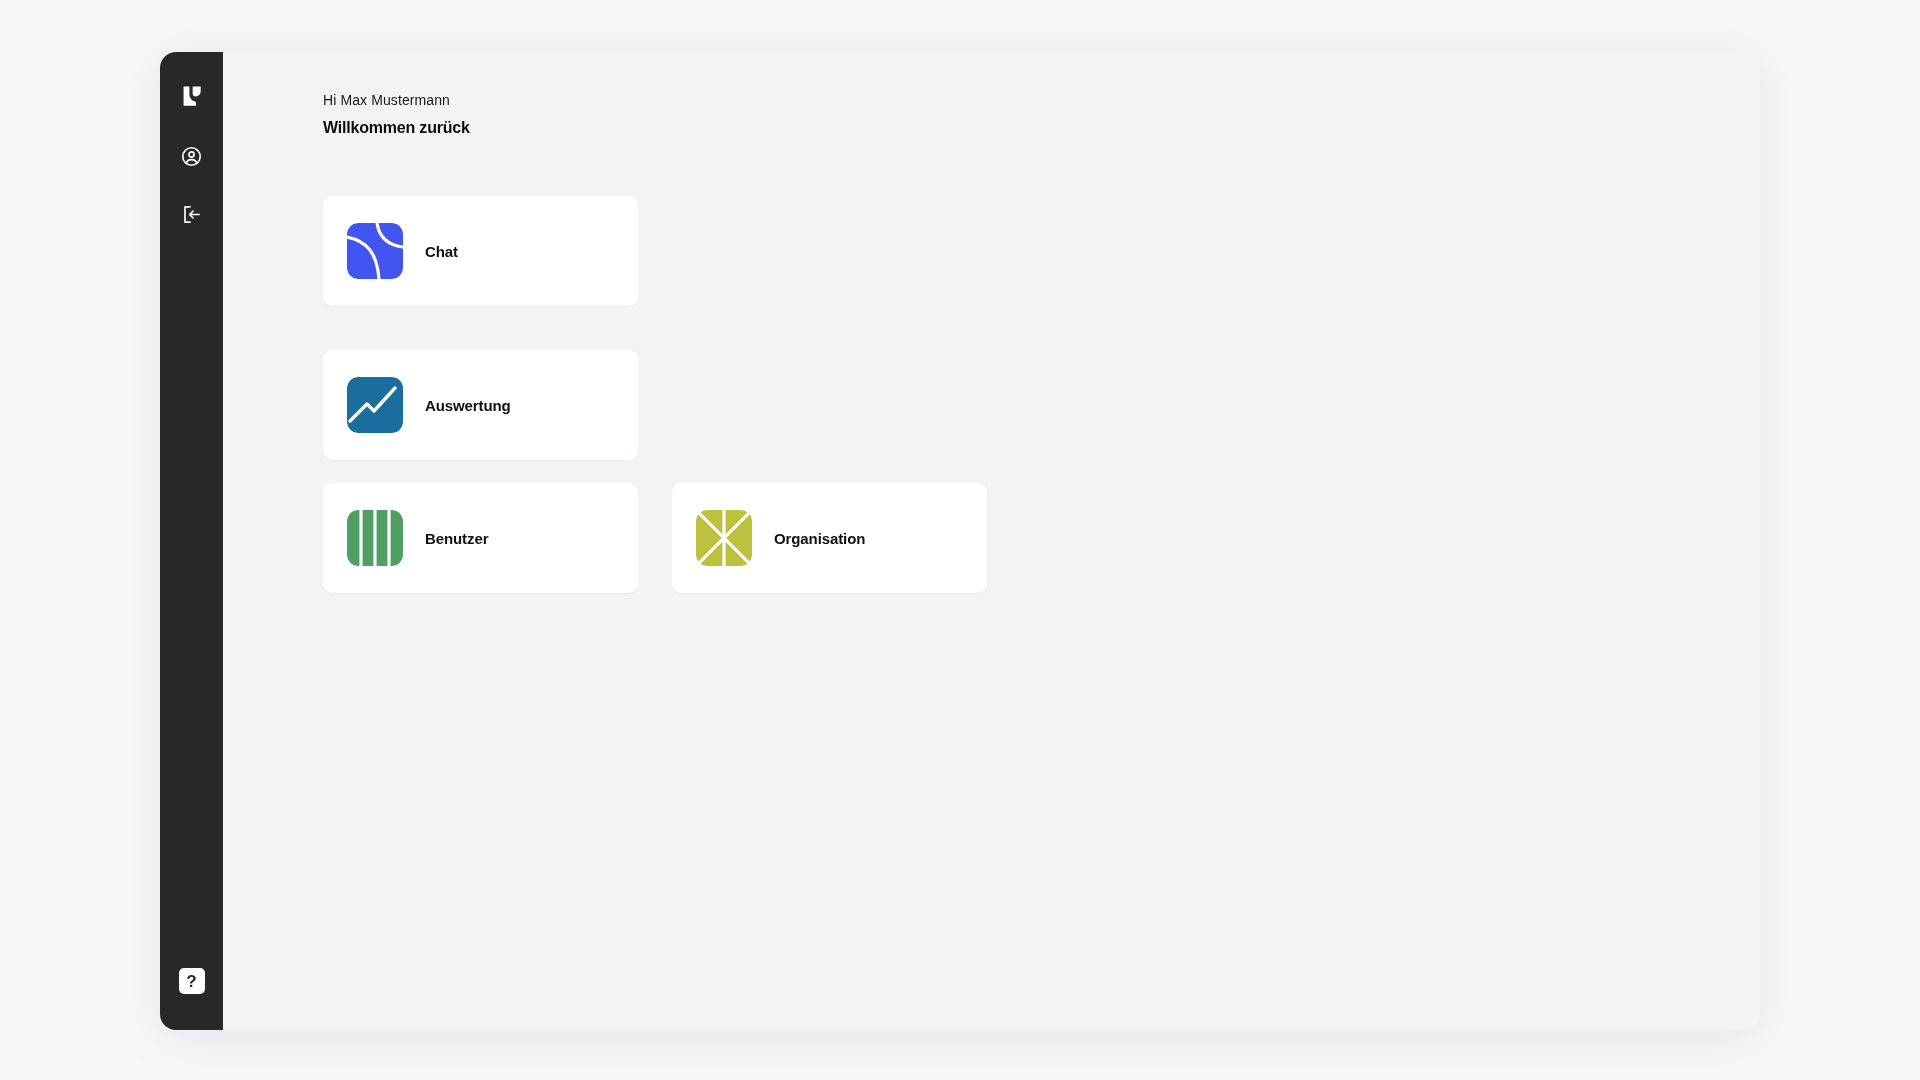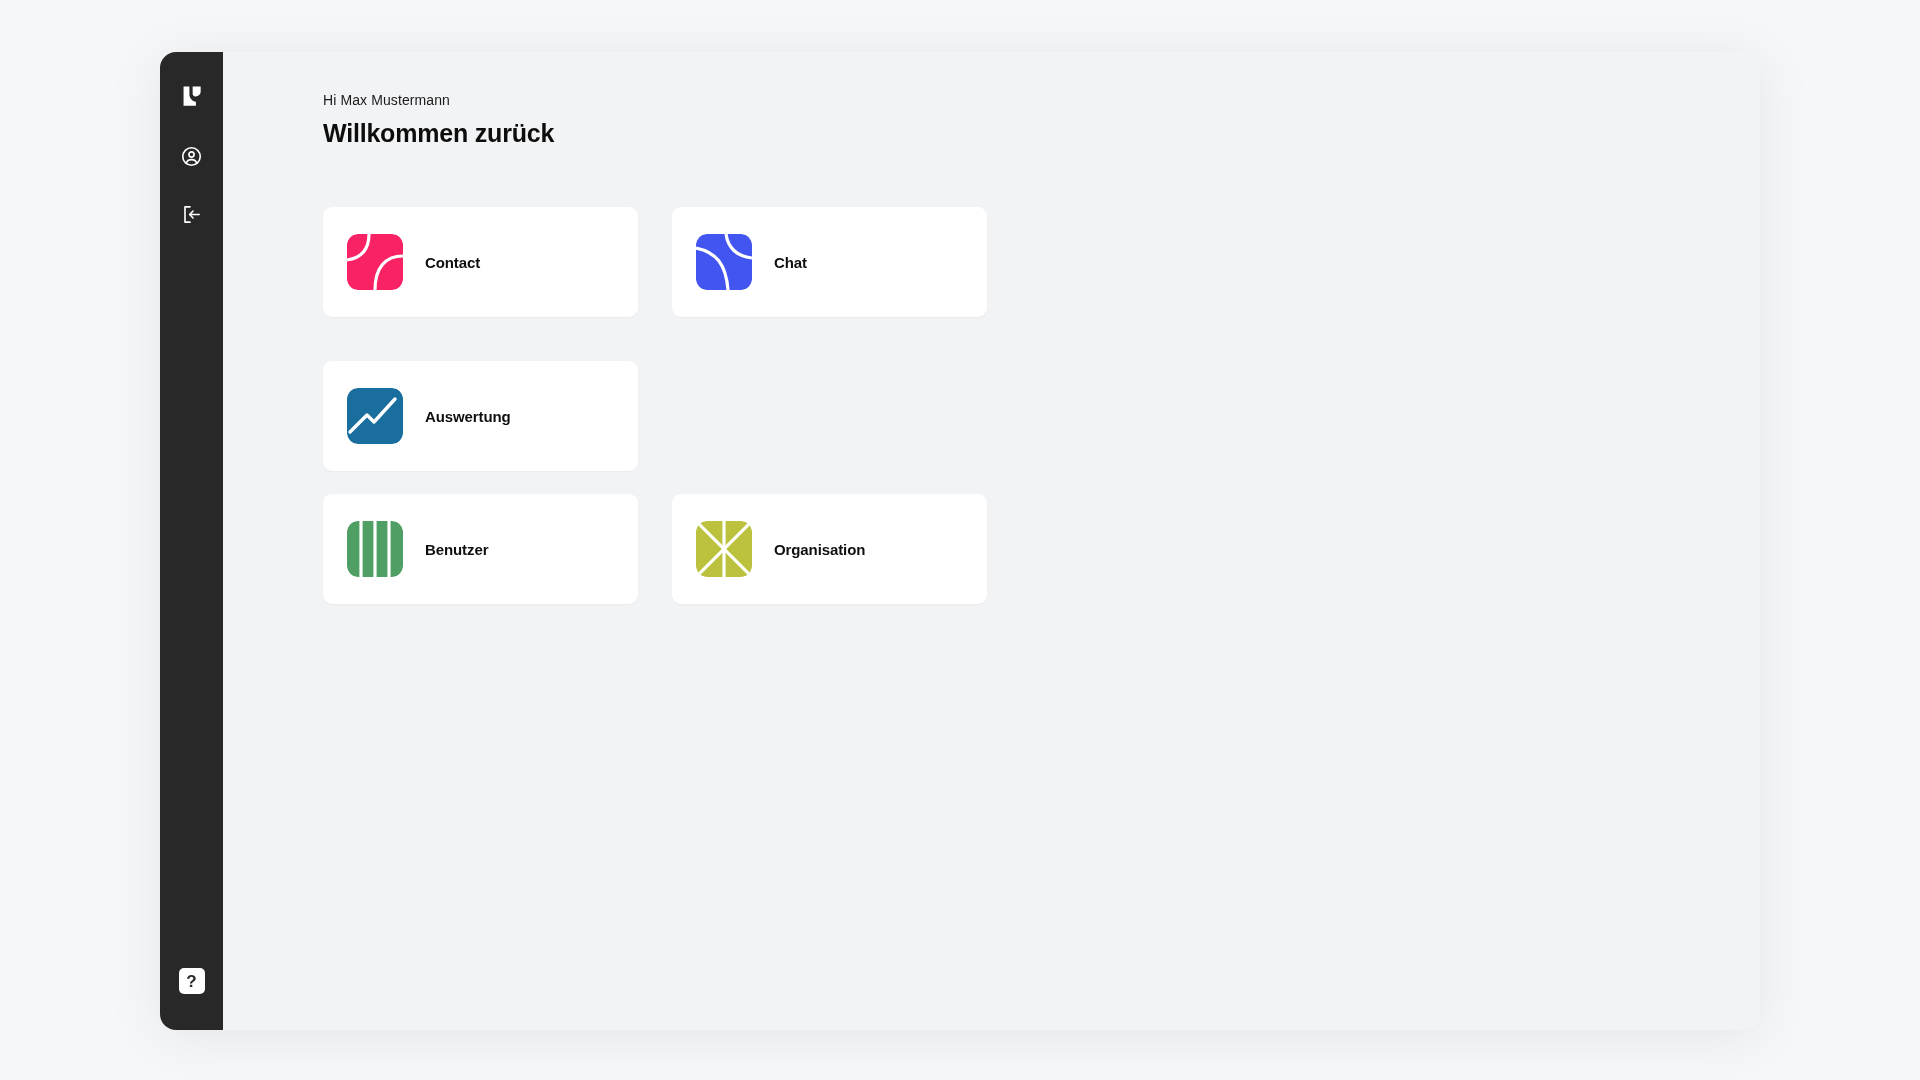--- a/index.html
+++ b/index.html
@@ -55,21 +55,21 @@
     position:relative;
   }
   .greeting {
     font-size:14px;
     color:#1a1a1a;
     letter-spacing:.1px;
     margin-bottom:11px;
   }
   .greeting .hi { margin-right:4px; }
   .page-title {
-    font-size:25px;
+    font-size:16px;
     font-weight:bold;
     color:#0d0d0d;
     letter-spacing:-.2px;
   }
   .rows { margin-top:59px; }
   .row {
     display:flex;
     gap:34px;
   }
   .row.gap-lg { margin-bottom:44px; }
@@ -148,30 +148,20 @@
     <div class="greeting">
       <span class="hi">Hi</span><span>Max Mustermann</span>
     </div>
     <div class="page-title">Willkommen zurück</div>
 
     <div class="rows">
 
 
       <div class="row gap-lg">
 
-        <div class="card">
-          <div class="card-icon">
-            <svg viewBox="0 0 56 56">
-              <rect width="56" height="56" rx="11" fill="#f92265"></rect>
-              <path d="M22 0C22 16 14 24 0 26" fill="none" stroke="#ffffff" stroke-width="3.2"></path>
-              <path d="M56 22C38 22 28 34 28 56" fill="none" stroke="#ffffff" stroke-width="3.2"></path>
-            </svg>
-          </div>
-          <div class="card-label">Contact</div>
-        </div>
 
 
 
         <div class="card">
           <div class="card-icon">
             <svg viewBox="0 0 56 56">
               <rect width="56" height="56" rx="11" fill="#4355f0"></rect>
               <path d="M0 14C20 18 30 30 32 56" fill="none" stroke="#ffffff" stroke-width="3.2"></path>
               <path d="M30 0c2 14 10 22 26 24" fill="none" stroke="#ffffff" stroke-width="3.2"></path>
             </svg>

